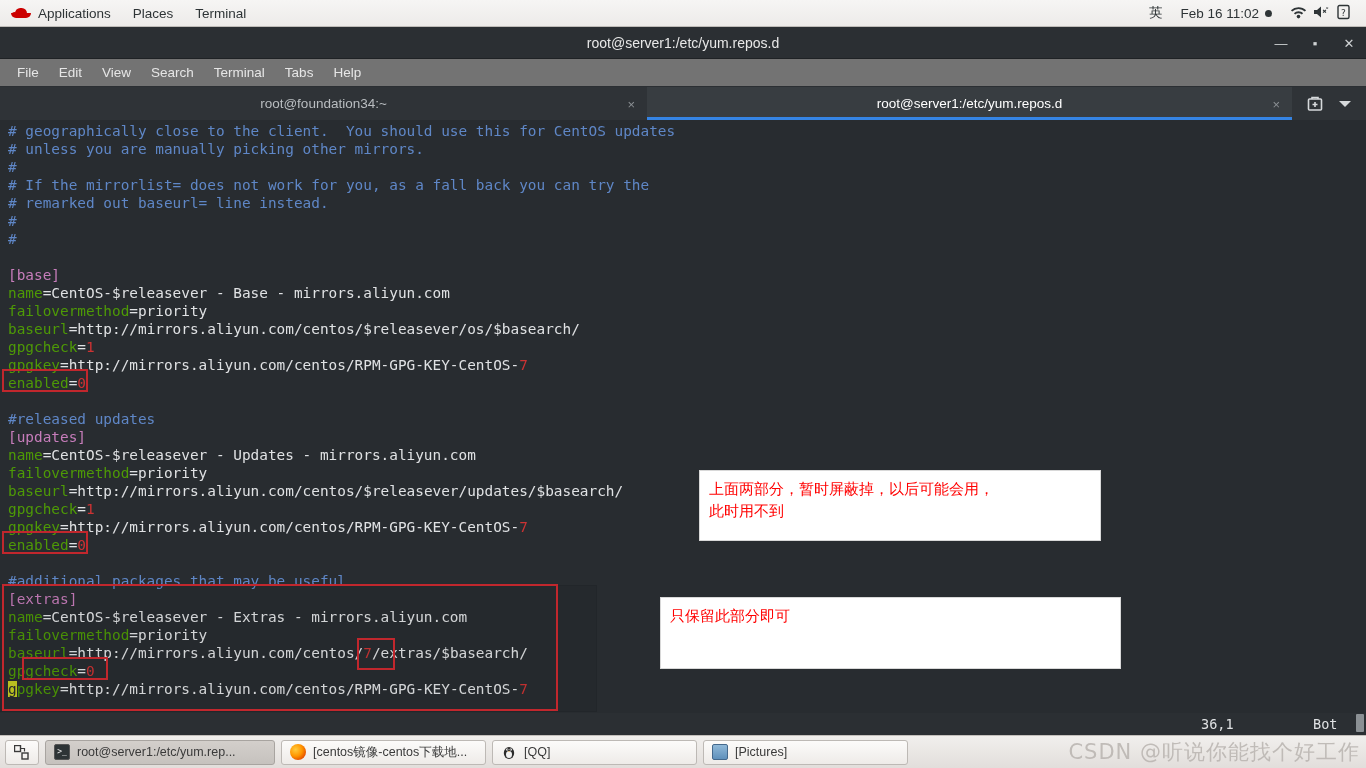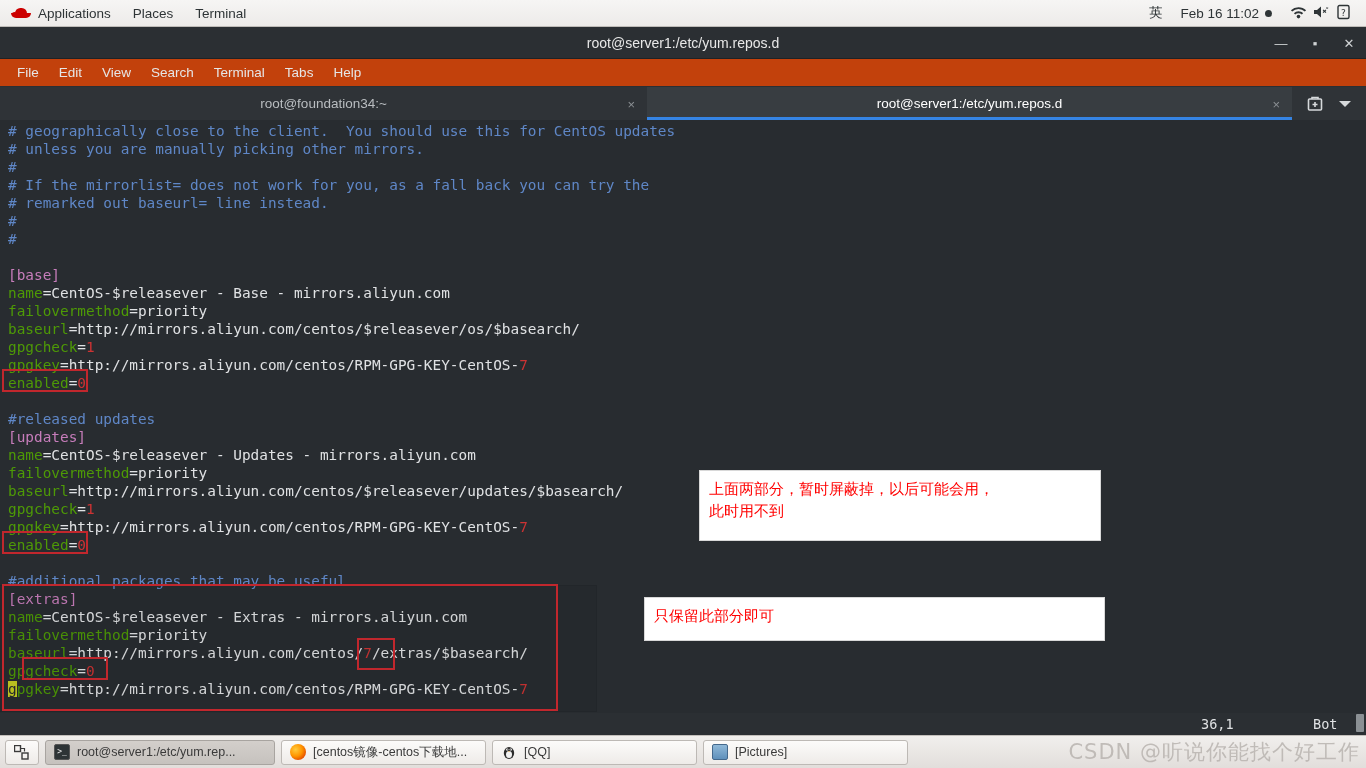--- a/index.html
+++ b/index.html
@@ -31,21 +31,21 @@
   #title-bar{
     height:32px; background:#2b2f33; position:relative;
     display:flex; align-items:center; justify-content:center;
     border-bottom:1px solid #1f2225;
   }
   #title-text{ color:#e8e8e8; font-size:14px; }
   #win-ctrls{ position:absolute; right:8px; top:0; height:32px; display:flex; align-items:center; gap:16px; }
   #win-ctrls div{ width:18px; height:18px; color:#cfd2d4; display:flex; align-items:center; justify-content:center; font-size:13px; cursor:pointer; }
 
   #menu-bar{
-    height:28px; background:#c2410c; display:flex; align-items:center;
+    height:28px; background:#737373; display:flex; align-items:center;
     padding-left:8px; gap:2px; border-bottom:1px solid #2b2f33;
   }
   #menu-bar span{ color:#e6e6e6; font-size:13.5px; padding:3px 9px; border-radius:2px; cursor:default; }
 
   #tab-bar{ height:33px; background:#2f3337; display:flex; align-items:stretch; }
   .tab{
     position:relative; display:flex; align-items:center; justify-content:center;
     color:#b9bdc0; font-size:13.5px; cursor:pointer;
   }
   .tab .tlabel{ flex:1; text-align:center; }
@@ -227,21 +227,21 @@
     <div class="rbox" style="left:2px; top:249px; width:86px; height:23px;"></div>
     <div class="rbox" style="left:2px; top:411px; width:86px; height:23px;"></div>
     <div class="rbox" style="left:2px; top:464px; width:556px; height:127px;"></div>
     <div class="rbox" style="left:357px; top:518px; width:38px; height:32px;"></div>
     <div class="rbox" style="left:22px; top:537px; width:86px; height:23px;"></div>
 
     <div class="note" style="left:699px; top:350px; width:402px; height:71px;">
       <span style="white-space:pre-line;">上面两部分，暂时屏蔽掉，以后可能会用，
 此时用不到</span>
     </div>
-    <div class="note" style="left:644px; top:477px; width:461px; height:44px;">
+    <div class="note" style="left:660px; top:477px; width:461px; height:72px;">
       <span>只保留此部分即可</span>
     </div>
 
     <div id="status-line">
       <span class="pos">36,1</span>
       <span class="rel">Bot</span>
       <span id="vscroll"></span>
     </div>
   </div>
 </div>

